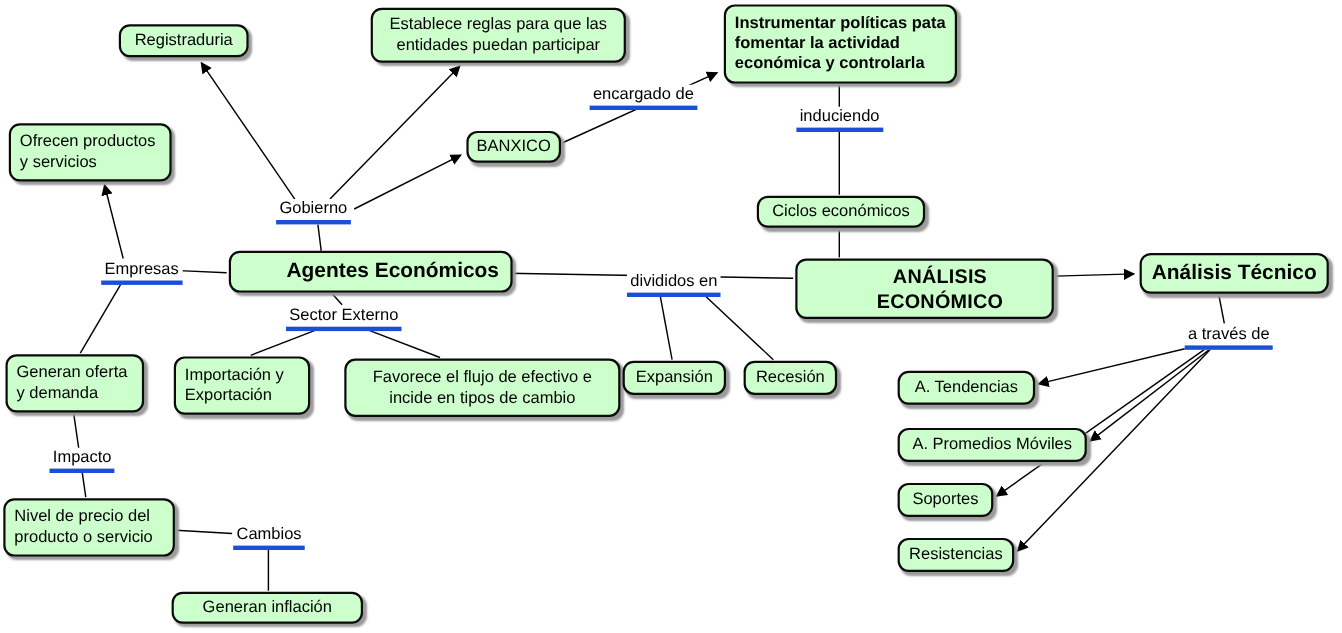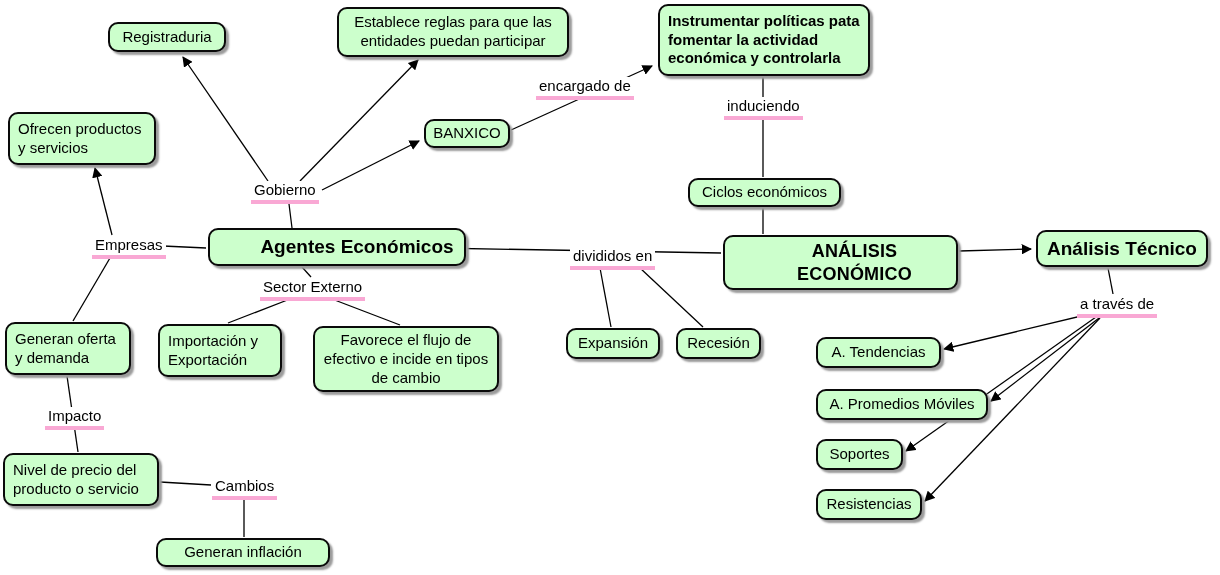--- a/index.html
+++ b/index.html
@@ -25,21 +25,21 @@
     display:flex;align-items:center;justify-content:center;
     text-align:center;
     z-index:2;
   }
   .node.ta-left{justify-content:flex-start;text-align:left;}
   .node.title{font-weight:bold;font-size:19px;}
   .node.title-caps{font-weight:bold;font-size:18px;letter-spacing:0.2px;padding-left:36px;}
   .link-label{
     position:absolute;
     background:#ffffff;
-    border-bottom:4px solid #f9a8d4;
+    border-bottom:4px solid #1d4ed8;
     padding:0 3px 1px 3px;
     font-size:15px;
     line-height:1.2;
     white-space:nowrap;
     z-index:1;
   }
 </style>
 </head>
 <body>
 
@@ -84,21 +84,21 @@
   <div class="node" style="left:337px;top:7px;width:232px;min-height:50px;">Establece reglas para que las entidades puedan participar</div>
   <div class="node ta-left" style="left:658px;top:4px;width:212px;min-height:72px;font-weight:bold;">Instrumentar políticas pata fomentar la actividad económica y controlarla</div>
   <div class="node" style="left:424px;top:119px;width:86px;min-height:29px;">BANXICO</div>
   <div class="node ta-left" style="left:8px;top:112px;width:148px;min-height:53px;">Ofrecen productos y servicios</div>
   <div class="node" style="left:688px;top:178px;width:153px;min-height:29px;">Ciclos económicos</div>
   <div class="node title" style="left:208px;top:228px;width:258px;min-height:38px;padding-left:48px;">Agentes Económicos</div>
   <div class="node title-caps" style="left:723px;top:235px;width:235px;min-height:36px;">ANÁLISIS ECONÓMICO</div>
   <div class="node title" style="left:1036px;top:230px;width:172px;min-height:37px;">Análisis Técnico</div>
   <div class="node ta-left" style="left:5px;top:322px;width:126px;min-height:53px;">Generan oferta y demanda</div>
   <div class="node ta-left" style="left:158px;top:324px;width:124px;min-height:53px;">Importación y Exportación</div>
-  <div class="node" style="left:313px;top:326px;width:186px;min-height:53px;">Favorece el flujo de efectivo e incide en tipos de cambio</div>
+  <div class="node" style="left:313px;top:326px;width:251px;min-height:53px;">Favorece el flujo de efectivo e incide en tipos de cambio</div>
   <div class="node" style="left:566px;top:328px;width:94px;min-height:31px;">Expansión</div>
   <div class="node" style="left:676px;top:328px;width:85px;min-height:31px;">Recesión</div>
   <div class="node" style="left:816px;top:337px;width:125px;min-height:31px;">A. Tendencias</div>
   <div class="node" style="left:816px;top:389px;width:172px;min-height:31px;">A. Promedios Móviles</div>
   <div class="node" style="left:816px;top:439px;width:87px;min-height:31px;">Soportes</div>
   <div class="node" style="left:816px;top:489px;width:106px;min-height:31px;">Resistencias</div>
   <div class="node ta-left" style="left:3px;top:453px;width:156px;min-height:53px;">Nivel de precio del producto o servicio</div>
   <div class="node" style="left:156px;top:538px;width:174px;min-height:29px;">Generan inflación</div>
 
   <div class="link-label" style="left:536px;top:77px;">encargado de</div>

